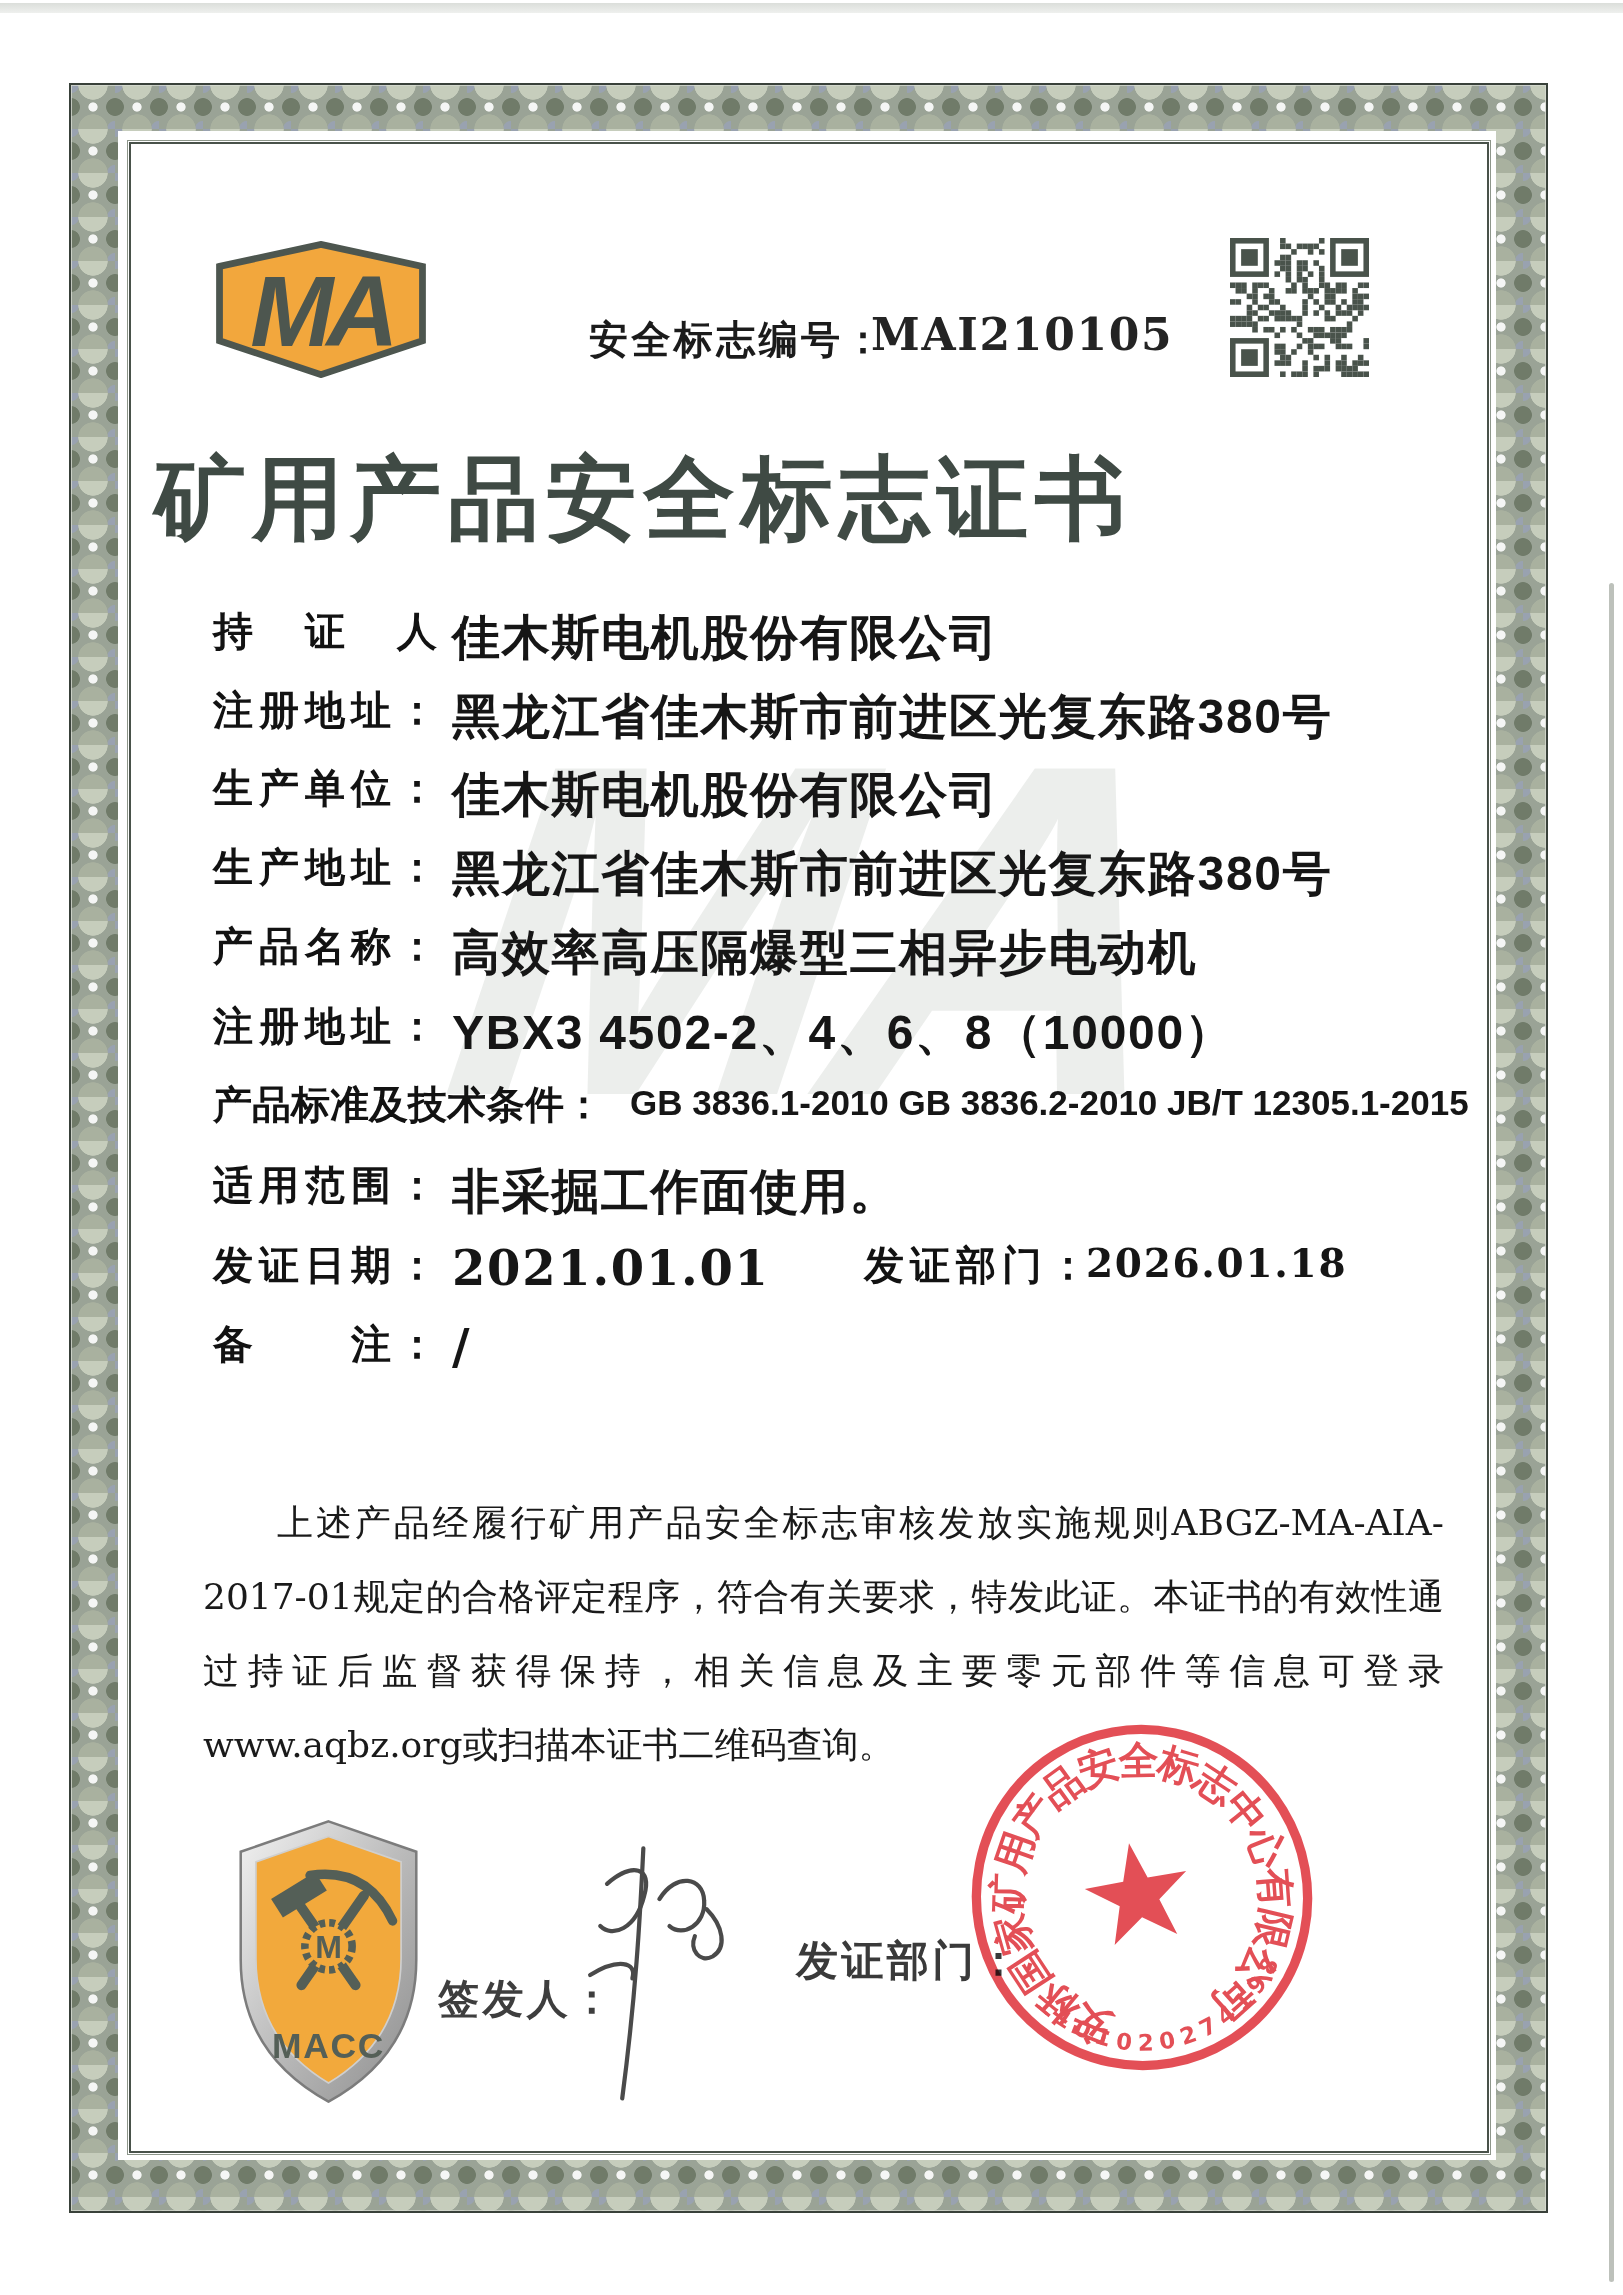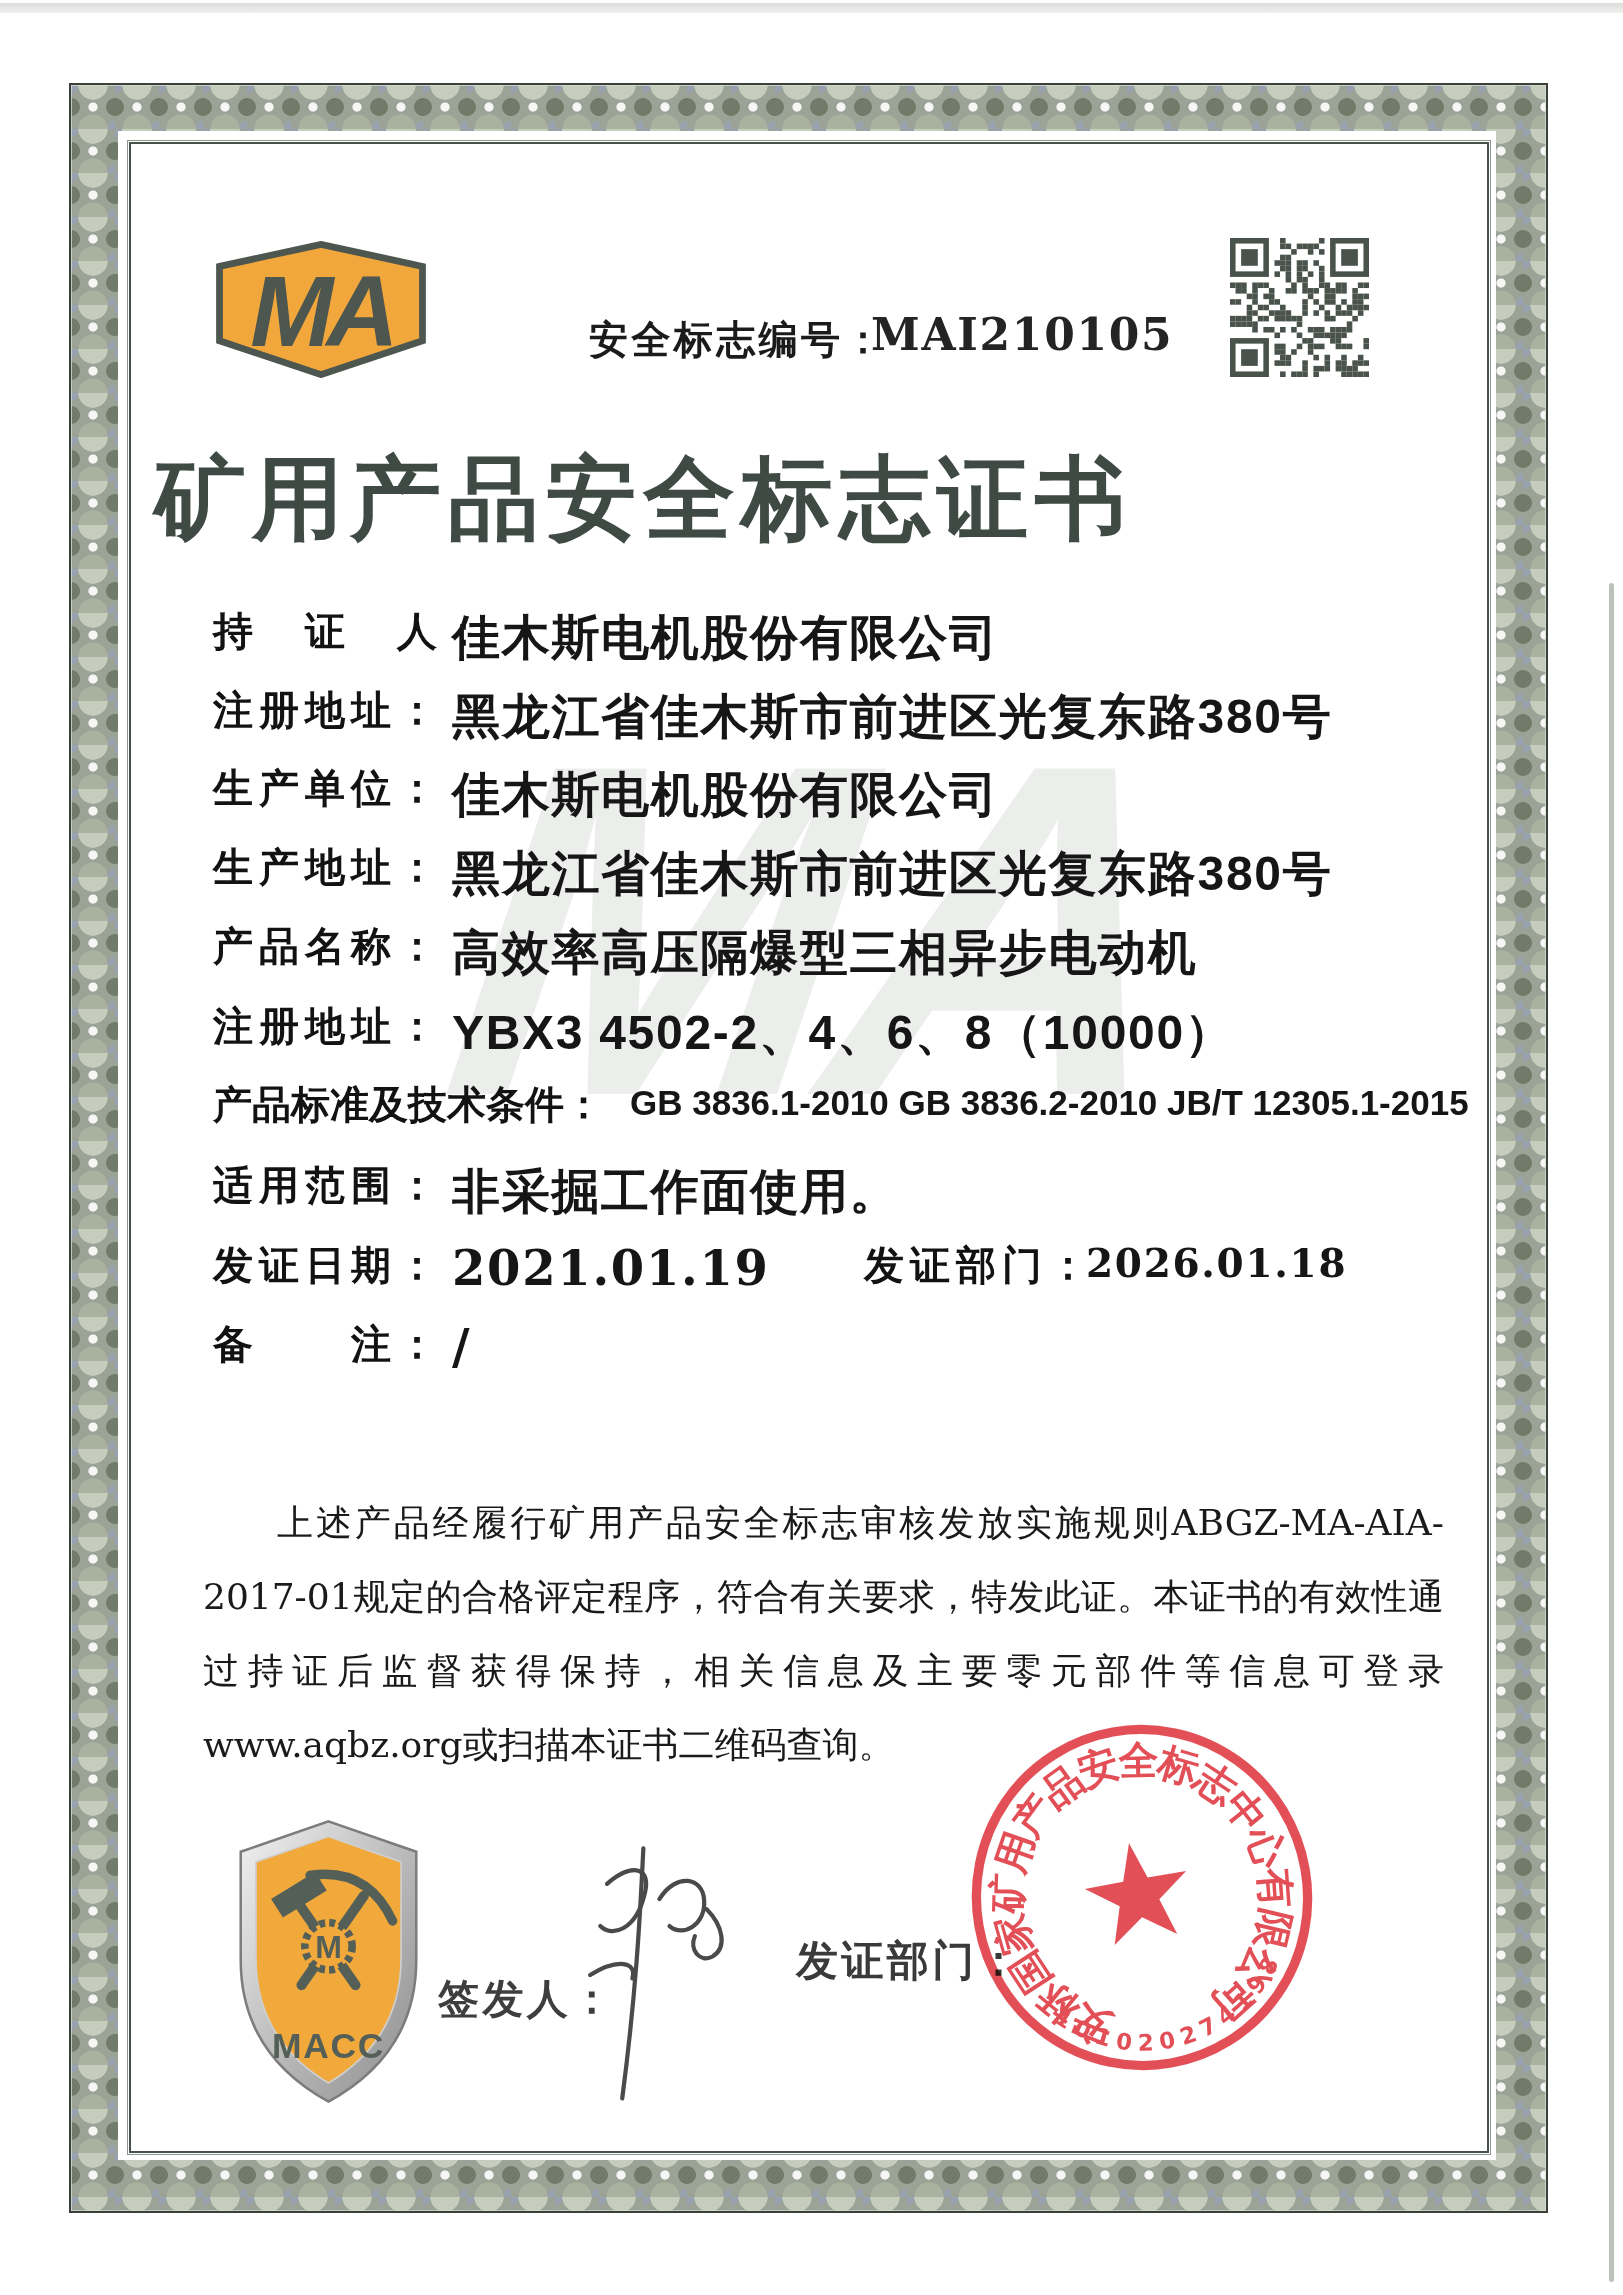--- a/index.html
+++ b/index.html
@@ -342,21 +342,21 @@
     <span class="lbl">产品标准及技术条件：</span>
     <span class="val">GB 3836.1-2010  GB 3836.2-2010 JB/T 12305.1-2015</span>
   </div>
   <div class="row" style="top:1158px">
     <span class="lbl">适用范围：</span>
     <span class="val">非采掘工作面使用。</span>
   </div>
 
   <div class="row" style="top:1238px">
     <span class="lbl">发证日期：</span>
-    <span class="val serif-val">2021.01.19</span>
+    <span class="val serif-val">2021.01.01</span>
     <span class="pair2-lbl">发证部门：</span>
     <span class="pair2-val serif-val">2026.01.18</span>
   </div>
 
   <div class="row" style="top:1317px">
     <span class="lbl">备　　注：</span>
     <span class="val serif-val">/</span>
   </div>
 
   <div class="notice">上述产品经履行矿用产品安全标志审核发放实施规则ABGZ-MA-AIA-2017-01规定的合格评定程序，符合有关要求，特发此证。本证书的有效性通过持证后监督获得保持，相关信息及主要零元部件等信息可登录www.aqbz.org或扫描本证书二维码查询。</div>

